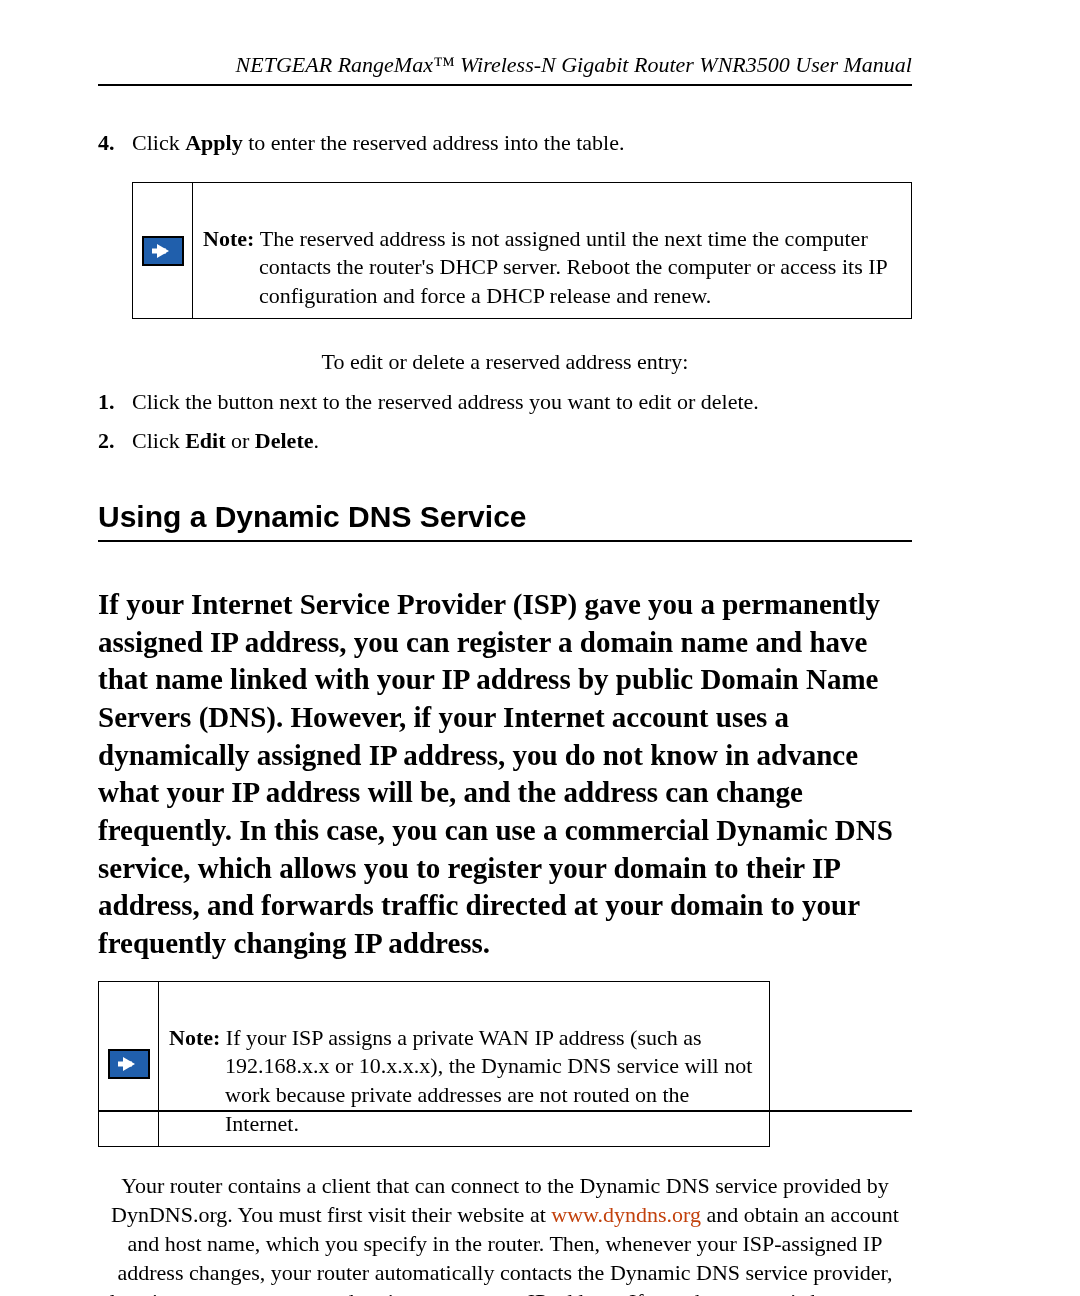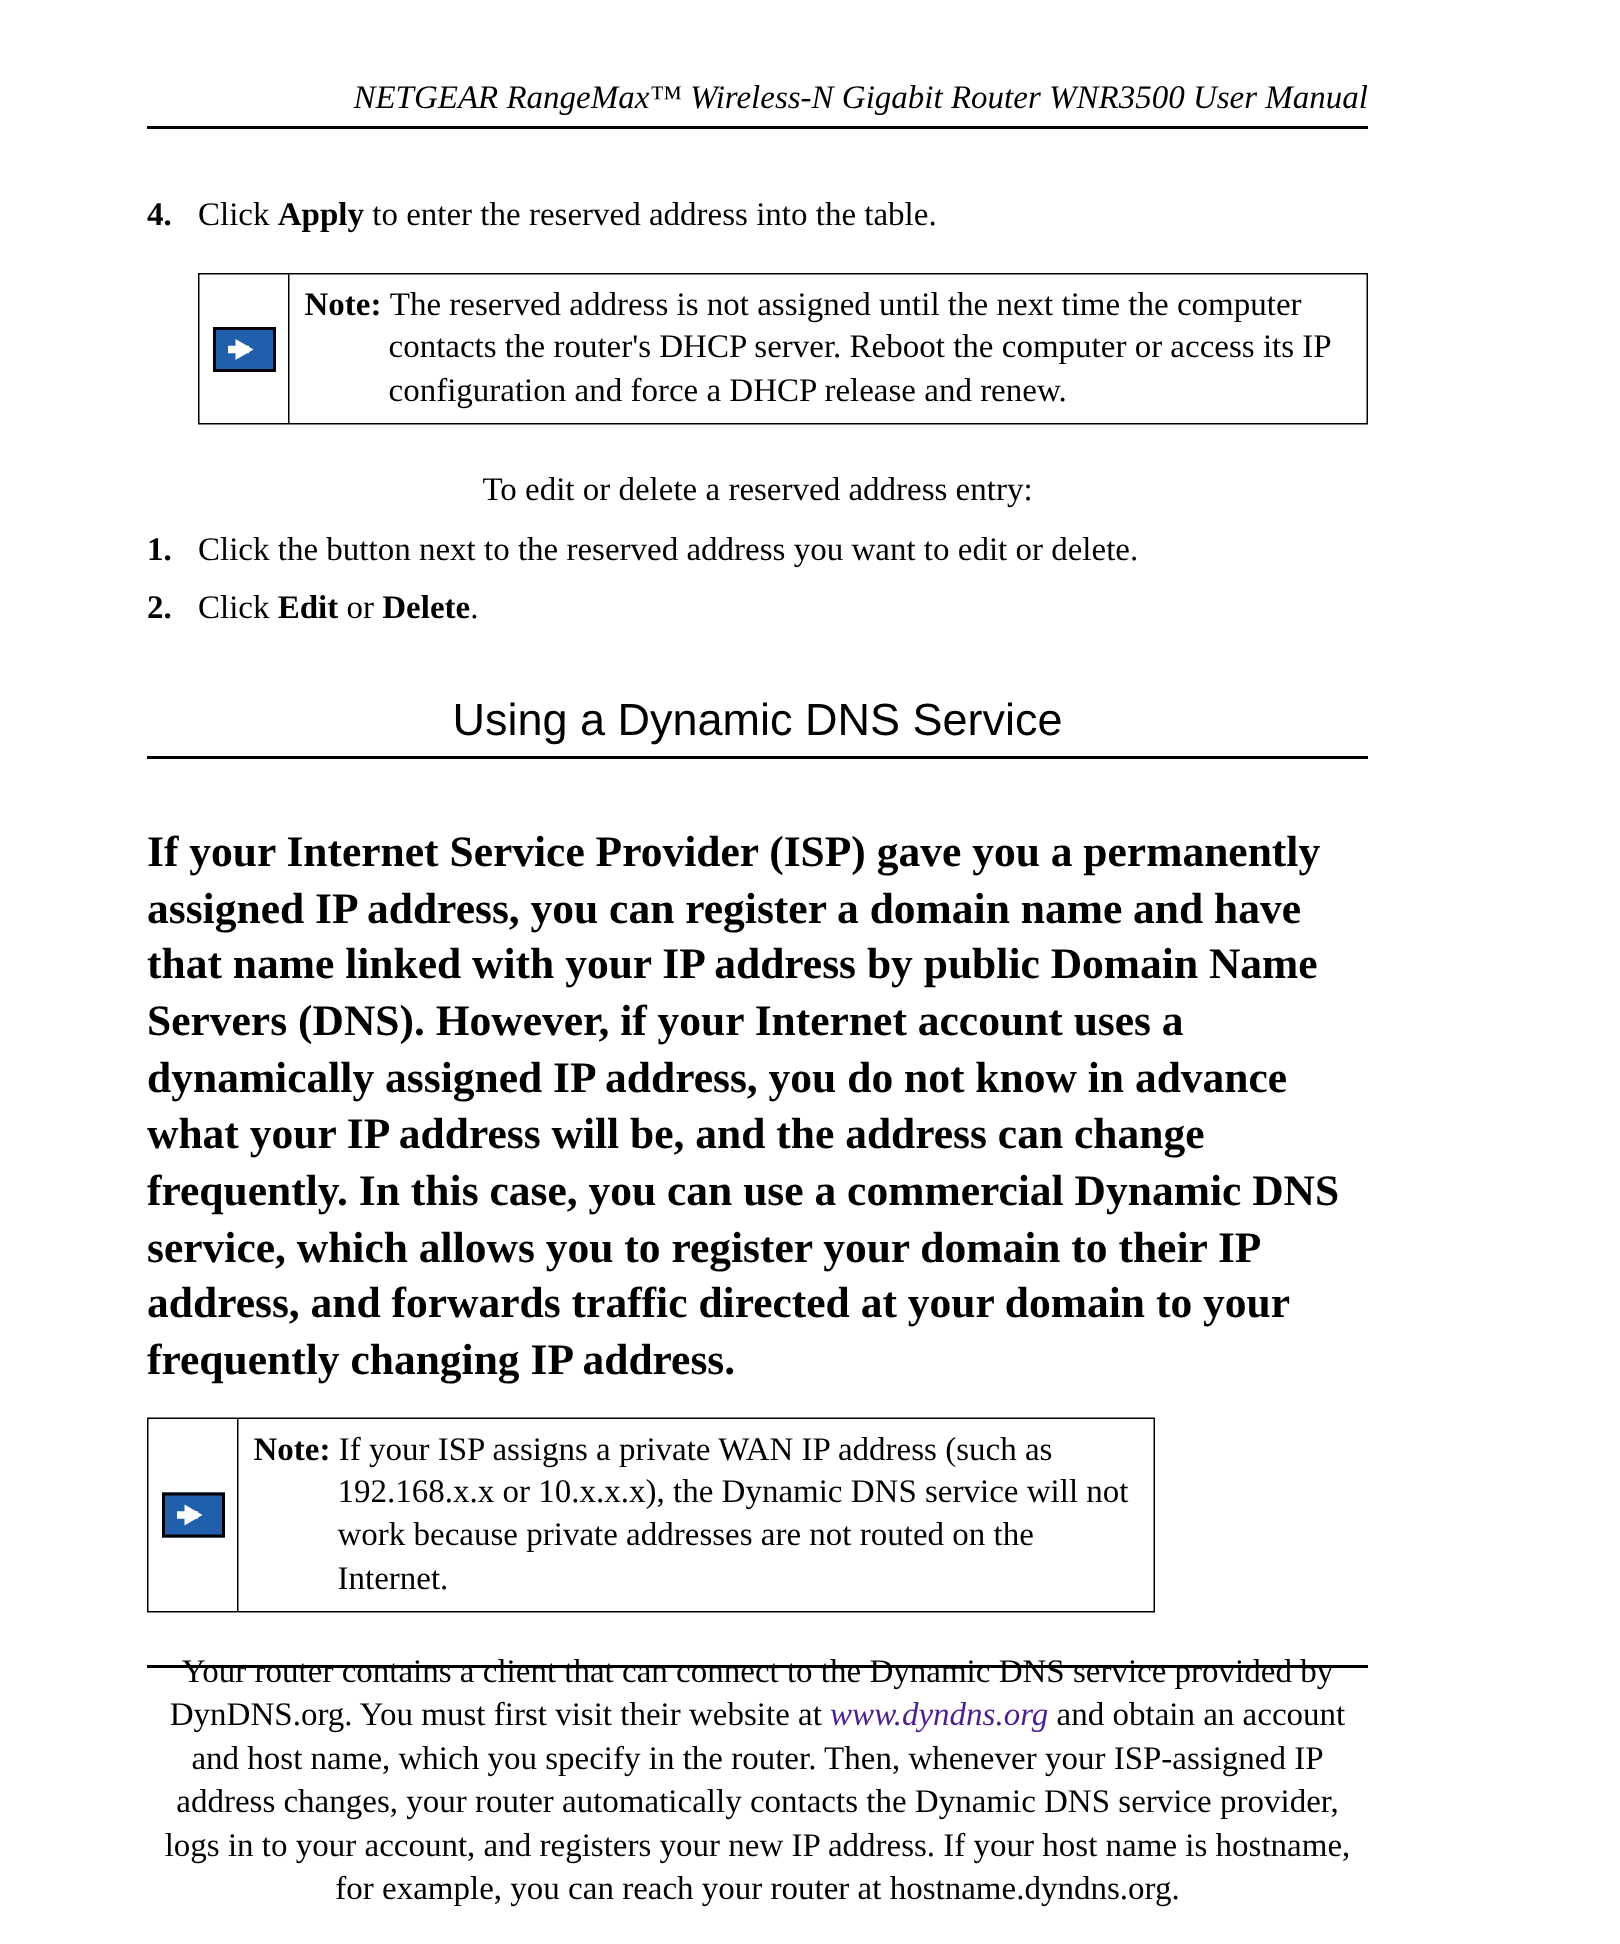--- a/index.html
+++ b/index.html
@@ -77,20 +77,21 @@
     transform: translateY(-50%);
     width: 14px;
     height: 5px;
     background: #fff;
   }
   .note-text-cell {
     flex: 1;
     padding: 6px 10px 8px 10px;
     font-size: 22px;
     line-height: 1.3;
+    margin-top: 36px;
   }
   .note-text-cell .note-label { font-weight: bold; }
   .note-hang {
     display: block;
     padding-left: 56px;
     text-indent: -56px;
   }
   .note-box-2 {
     border: 1px solid #000;
     display: flex;
@@ -98,37 +99,35 @@
     width: 672px;
   }
   .para2 {
     font-size: 22px;
     line-height: 1.32;
     margin-top: 0;
     text-align: center;
   }
   .h2 {
     font-family: Arial, Helvetica, sans-serif;
-    font-weight: normal;
+    font-weight: bold;
     font-size: 30px;
     margin-top: 44px;
     margin-bottom: 2px;
     padding-bottom: 6px;
     border-bottom: 2px solid #000;
-    text-align: center;
   }
   .section-body {
     font-size: 29px;
     line-height: 1.3;
     margin-top: 44px;
     font-weight: bold;
   }
   .link {
-    color: #4c1d95;
-    font-style: italic;
+    color: #c2410c;
     text-decoration: none;
   }
   .footer {
     position: absolute;
     left: 98px;
     width: 814px;
     top: 1110px;
   }
   .footer-rule {
     border-top: 2px solid #000;

